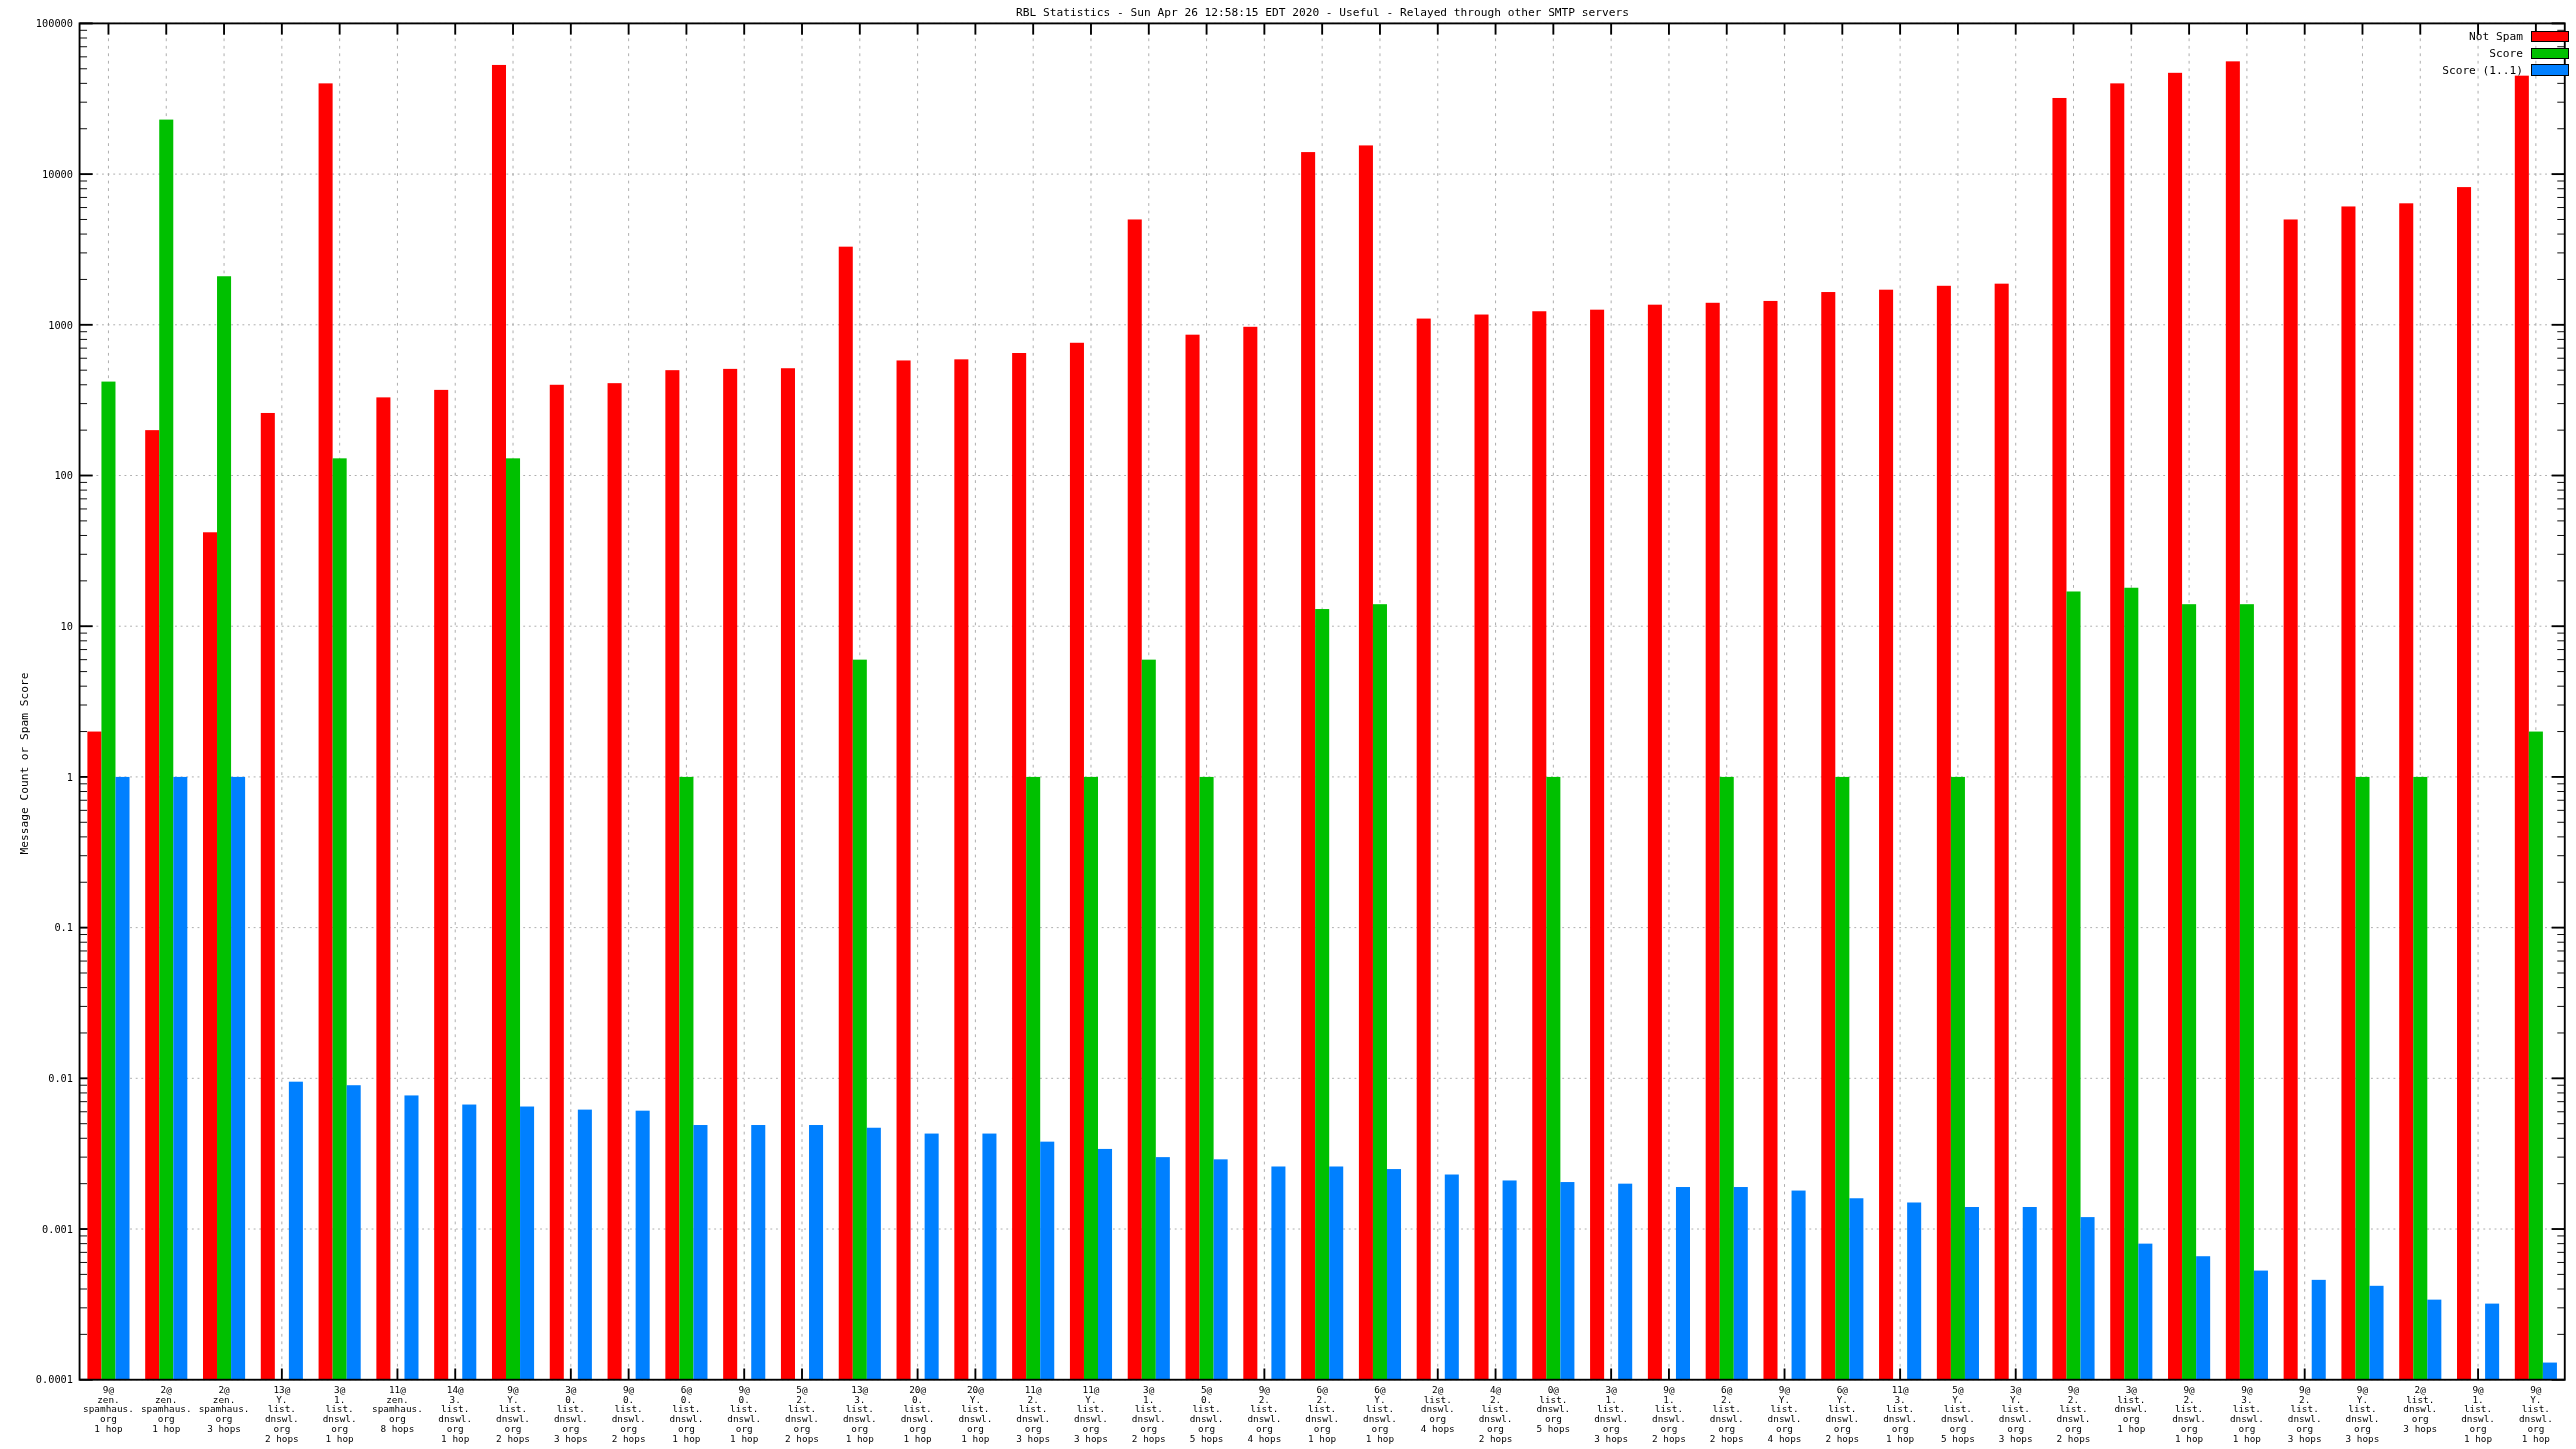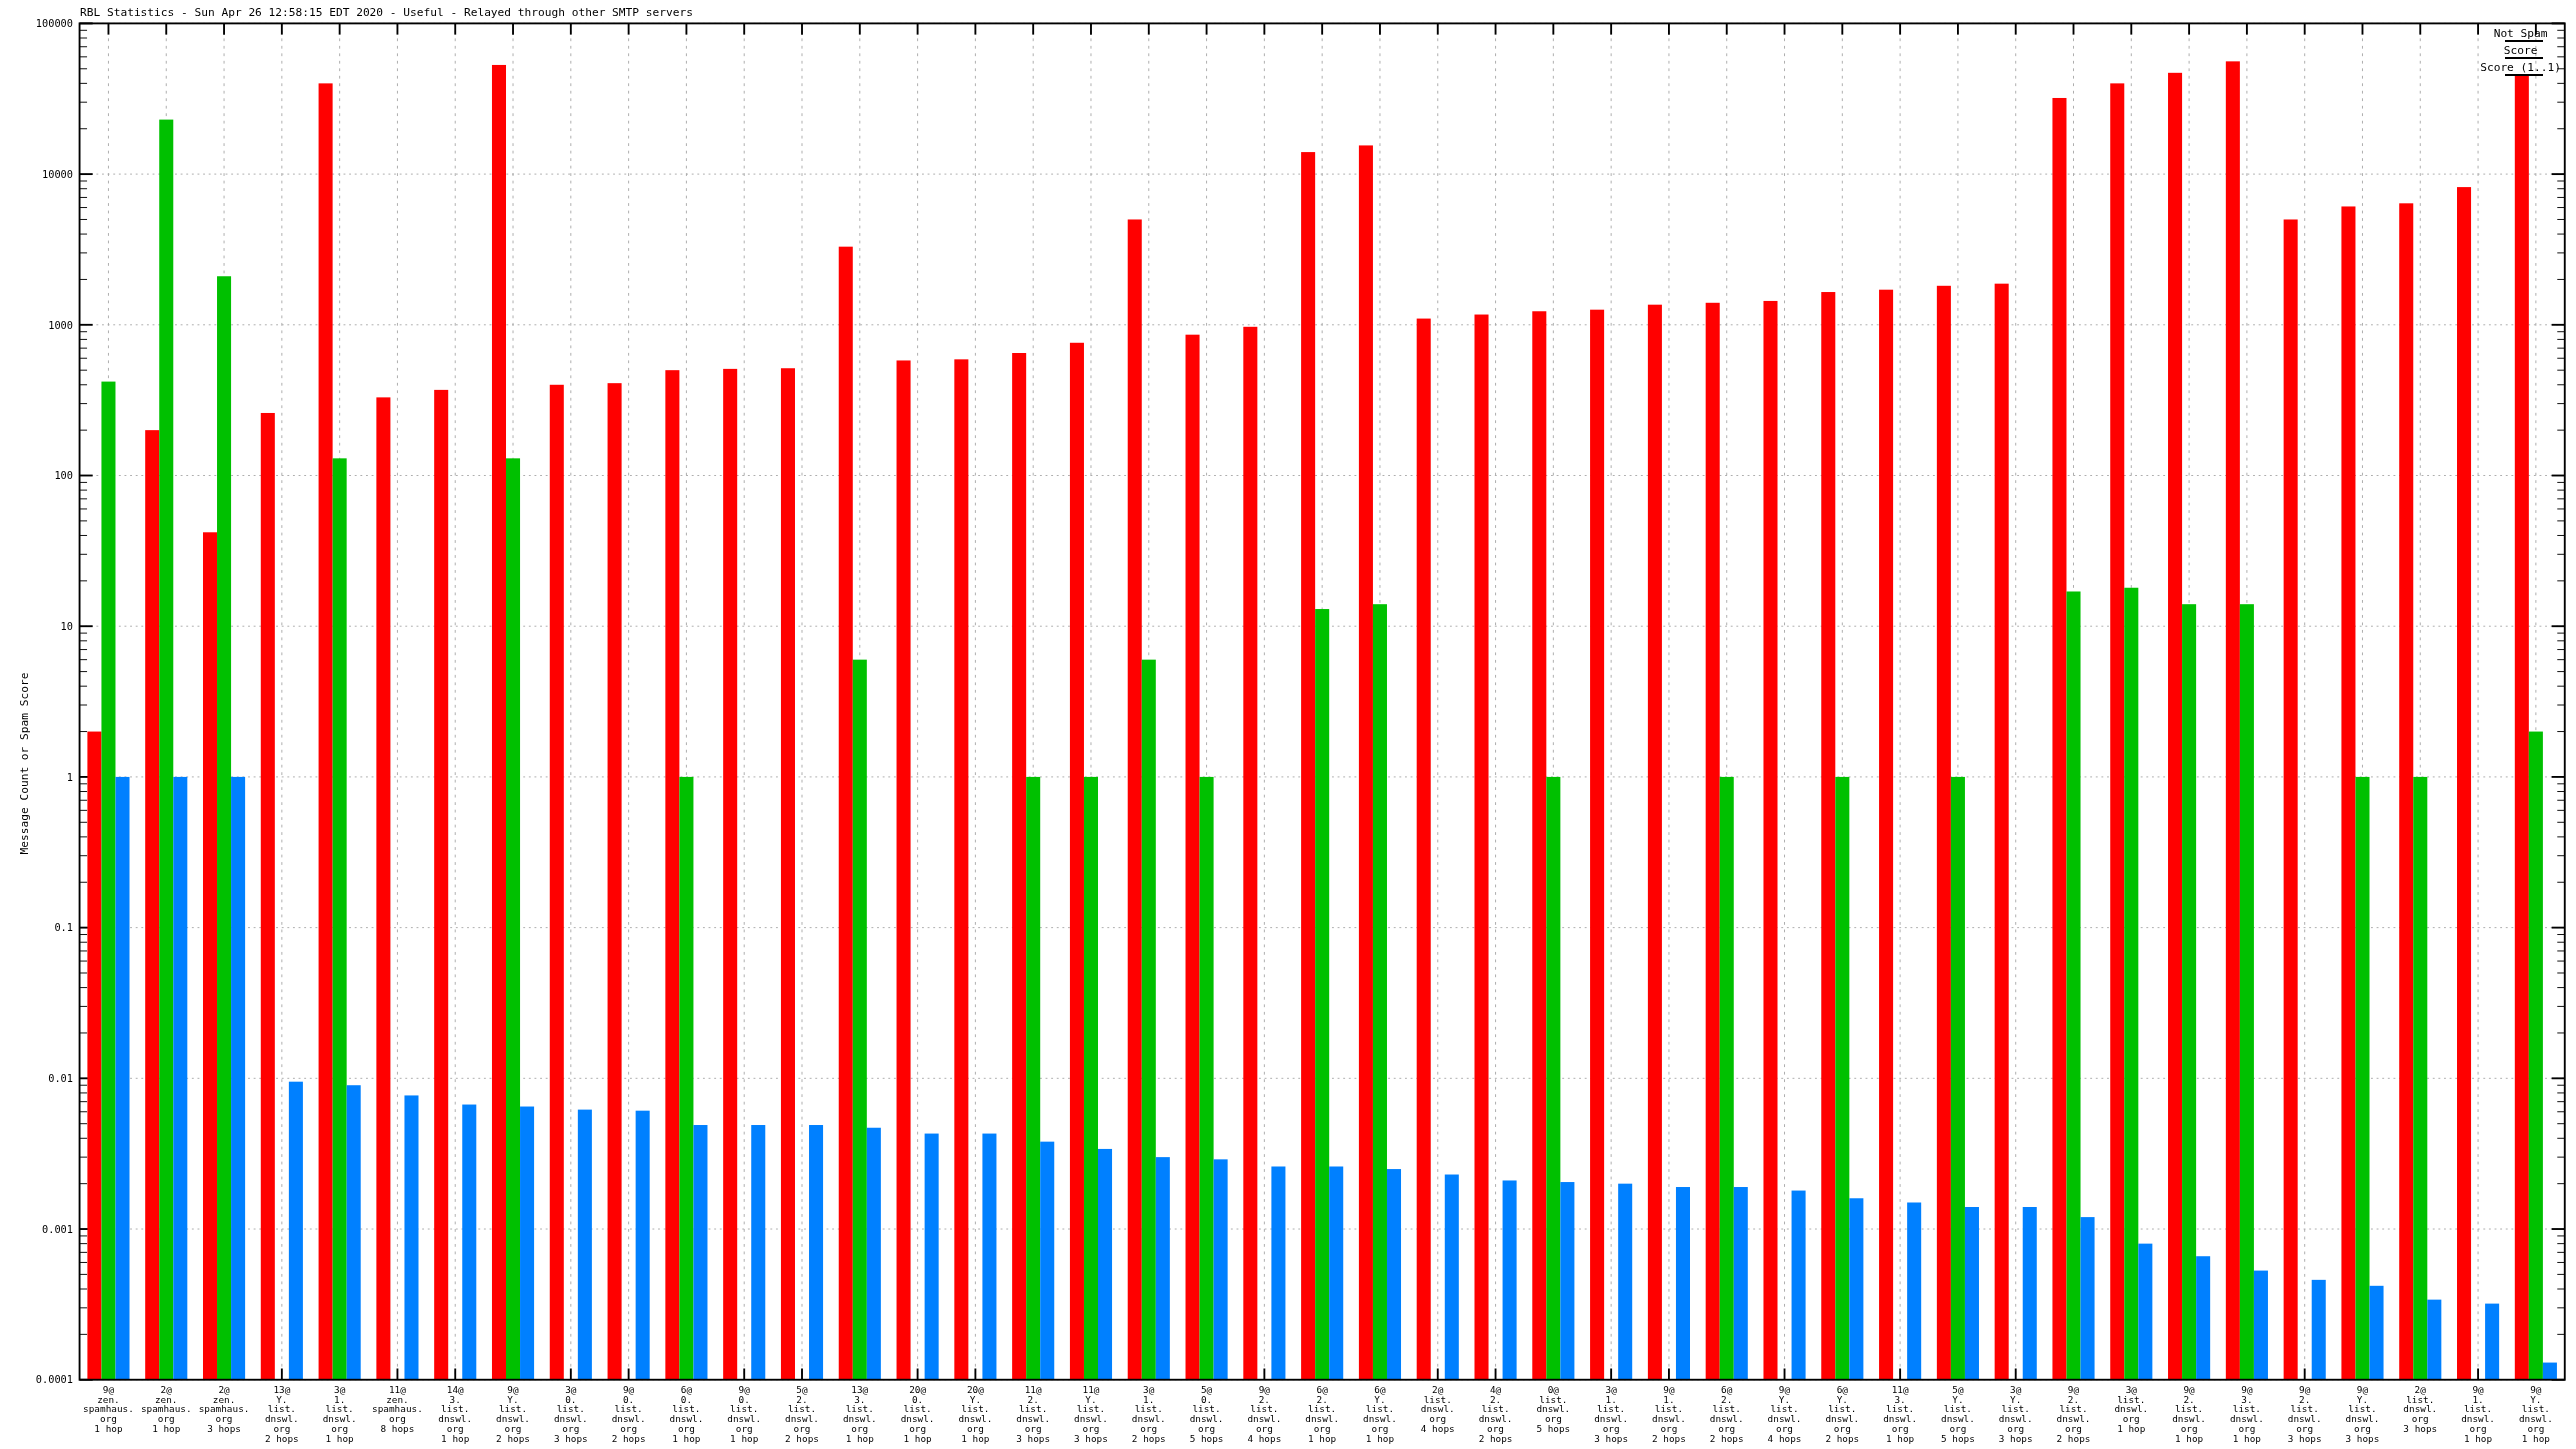--- a/index.html
+++ b/index.html
@@ -1,20 +1,20 @@
 <!DOCTYPE html>
 <html style="font-size:15px"><head>
 <meta charset="utf-8">
 <style>
   html,body{margin:0;padding:0;background:#ffffff;}
   body{width:2576px;height:1449px;position:relative;font-family:"DejaVu Sans Mono",monospace;color:#000;}
-  #chart-title{position:absolute;left:80px;top:5.6px;width:2485px;font-size:11.2px;white-space:nowrap;}
+  #chart-title{position:absolute;left:80px;top:5.6px;width:2485px;text-align:center;font-size:11.2px;white-space:nowrap;}
   #y-axis-label{position:absolute;left:-97px;top:757px;width:243px;text-align:center;font-size:11.2px;transform:rotate(-90deg);transform-origin:center center;}
   #legend{position:absolute;top:31px;right:7.5px;}
-  .legend-row{display:flex;align-items:center;justify-content:flex-end;margin-bottom:5.6px;height:11.2px;flex-direction:column;}
+  .legend-row{display:flex;align-items:center;justify-content:flex-end;margin-bottom:5.6px;height:11.2px;}
   .legend-label{font-size:11.2px;margin-right:7.5px;white-space:nowrap;}
   .legend-swatch{display:inline-block;width:36px;height:9.4px;border:0.9px solid #000;}
   #chart-svg{position:absolute;left:0;top:0;}
 </style>
 </head>
 <body>
 
 <svg id="chart-svg" width="2576" height="1449" viewBox="0 0 2752 1548">
     <line x1="115.87209302325581" x2="115.87209302325581" y1="25" y2="1474" stroke="#a8a8a8" stroke-width="1" stroke-dasharray="3,5"></line>
     <line x1="177.61627906976744" x2="177.61627906976744" y1="25" y2="1474" stroke="#a8a8a8" stroke-width="1" stroke-dasharray="3,5"></line>

